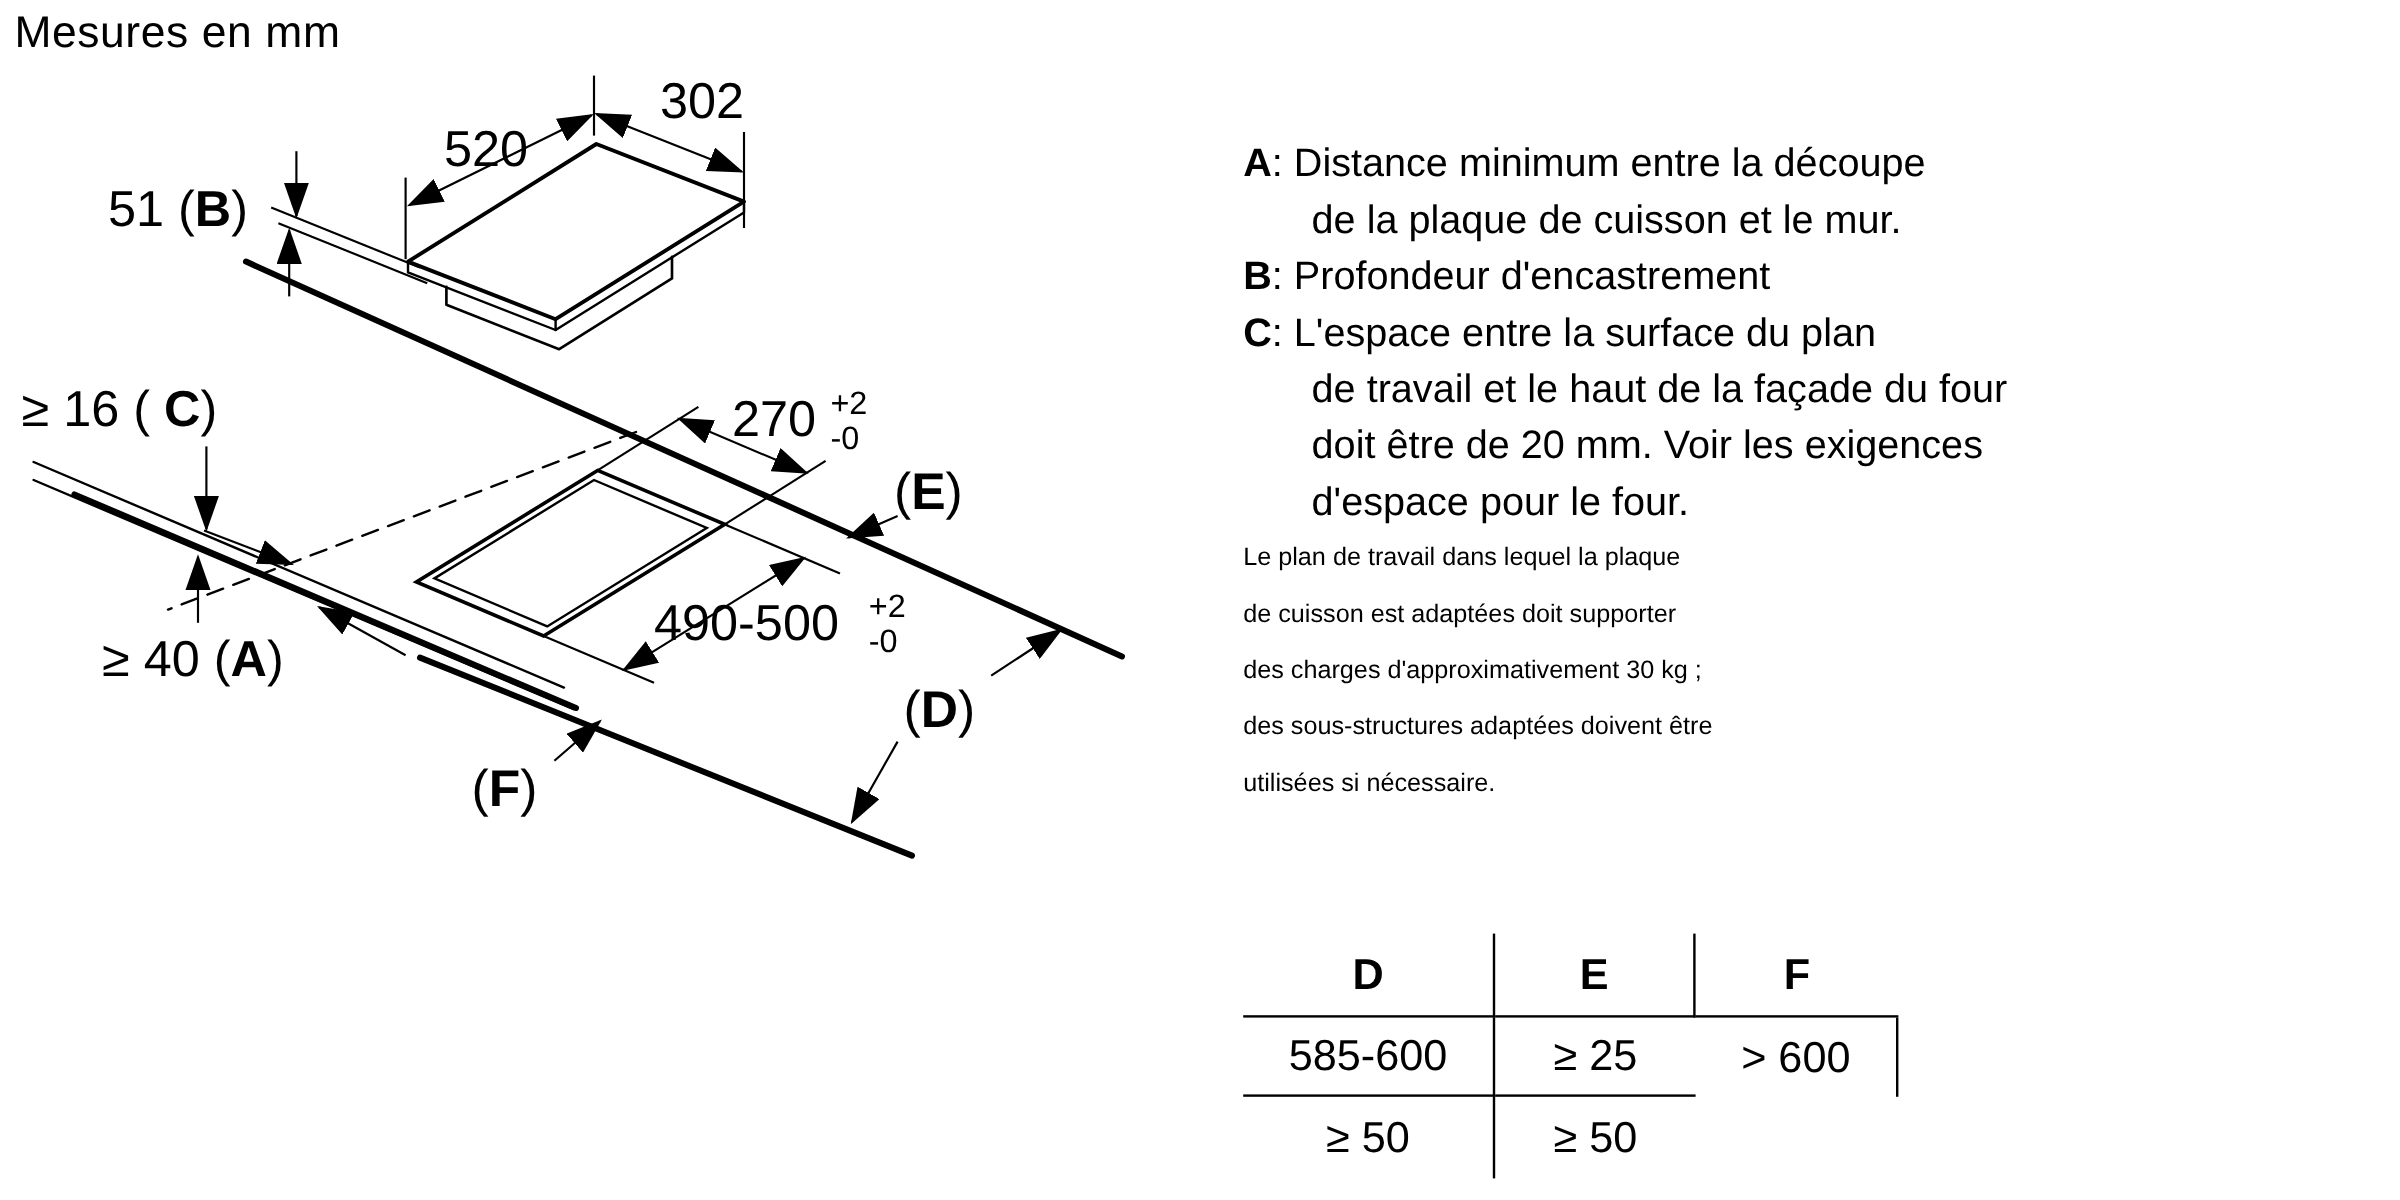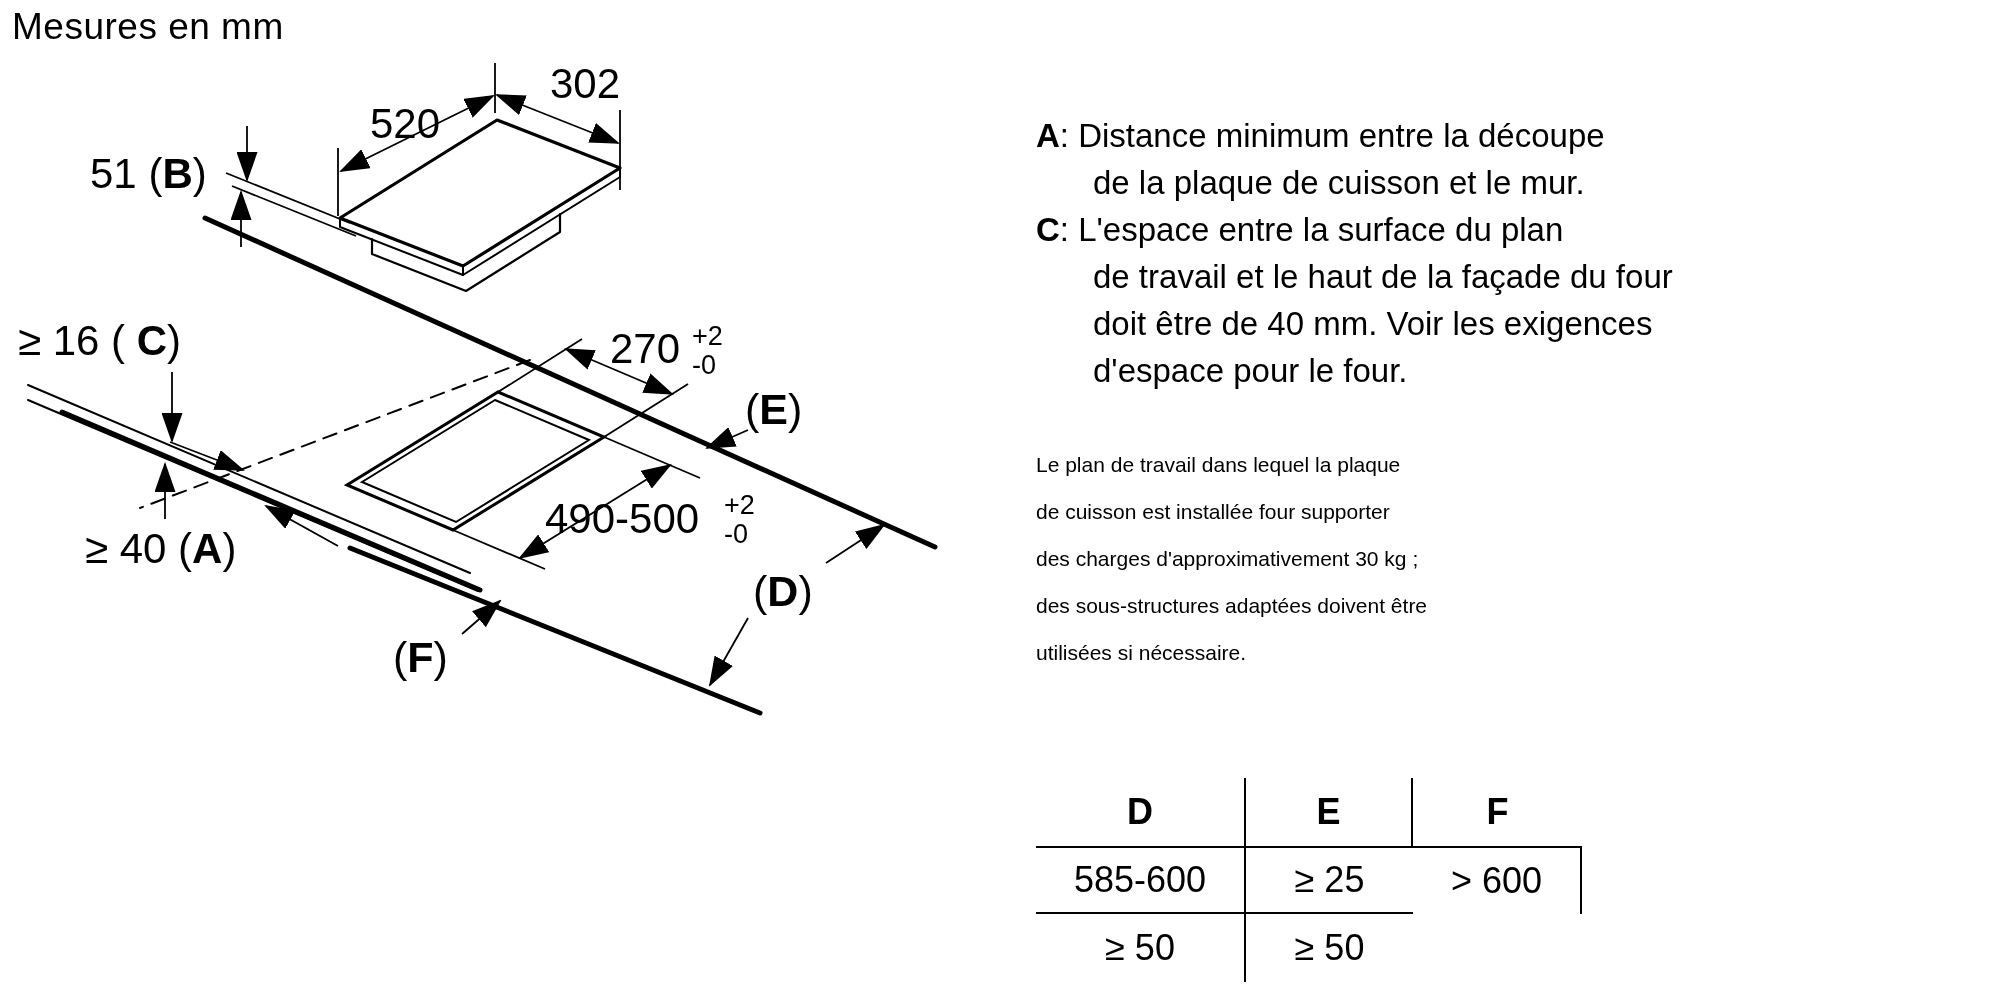--- a/index.html
+++ b/index.html
@@ -100,29 +100,30 @@
     <text x="724" y="503" font-size="27">-0</text>
     <text x="745" y="384" font-size="43"><tspan>(</tspan><tspan font-weight="bold">E</tspan><tspan>)</tspan></text>
     <text x="753" y="566" font-size="43"><tspan>(</tspan><tspan font-weight="bold">D</tspan><tspan>)</tspan></text>
     <text x="393" y="632" font-size="43"><tspan>(</tspan><tspan font-weight="bold">F</tspan><tspan>)</tspan></text>
   </g>
 </svg>
 
 <div class="legend">
   <div><b>A</b><span>: </span><span>Distance minimum entre la découpe</span></div>
   <div class="ind">de la plaque de cuisson et le mur.</div>
+  <div><b>B</b><span>: </span><span>Profondeur d'encastrement</span></div>
   <div><b>C</b><span>: </span><span>L'espace entre la surface du plan</span></div>
   <div class="ind">de travail et le haut de la façade du four</div>
-  <div class="ind">doit être de 40 mm. Voir les exigences</div>
+  <div class="ind">doit être de 20 mm. Voir les exigences</div>
   <div class="ind">d'espace pour le four.</div>
 </div>
 
 <div class="para">
   <div>Le plan de travail dans lequel la plaque</div>
-  <div>de cuisson est installée four supporter</div>
+  <div>de cuisson est adaptées doit supporter</div>
   <div>des charges d'approximativement 30 kg ;</div>
   <div>des sous-structures adaptées doivent être</div>
   <div>utilisées si nécessaire.</div>
 </div>
 
 <div class="dtable">
   <div class="cell hd vline hline">D</div>
   <div class="cell hd vline hline">E</div>
   <div class="cell hd hline">F</div>
 

